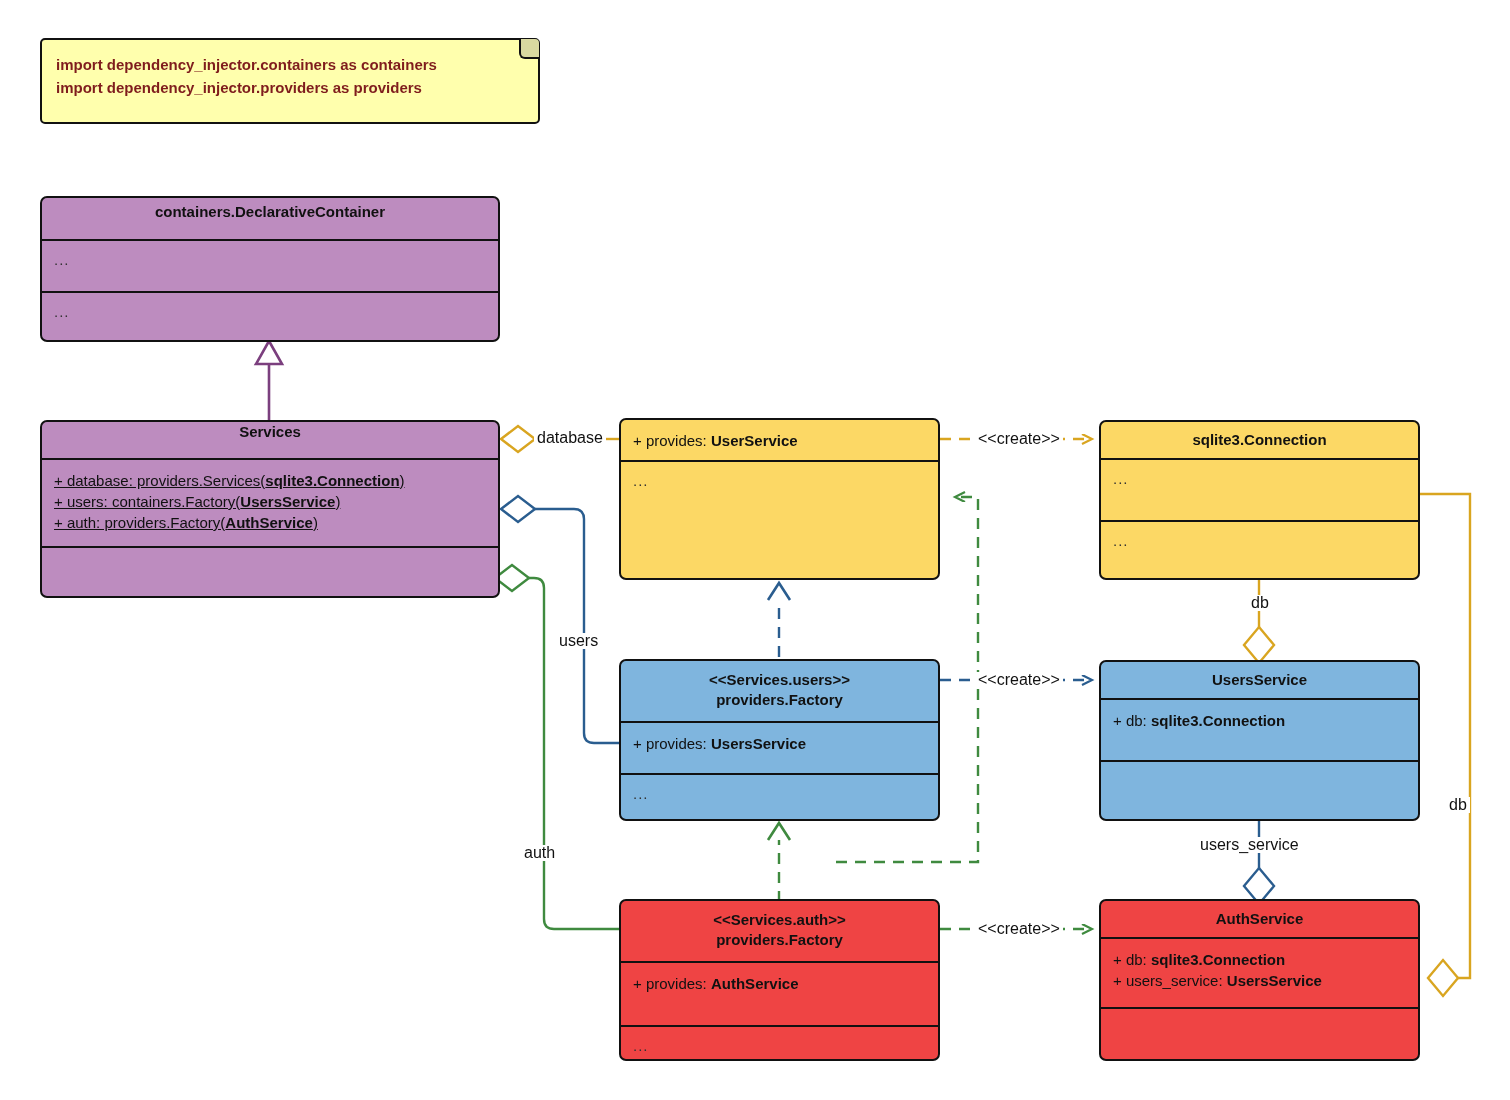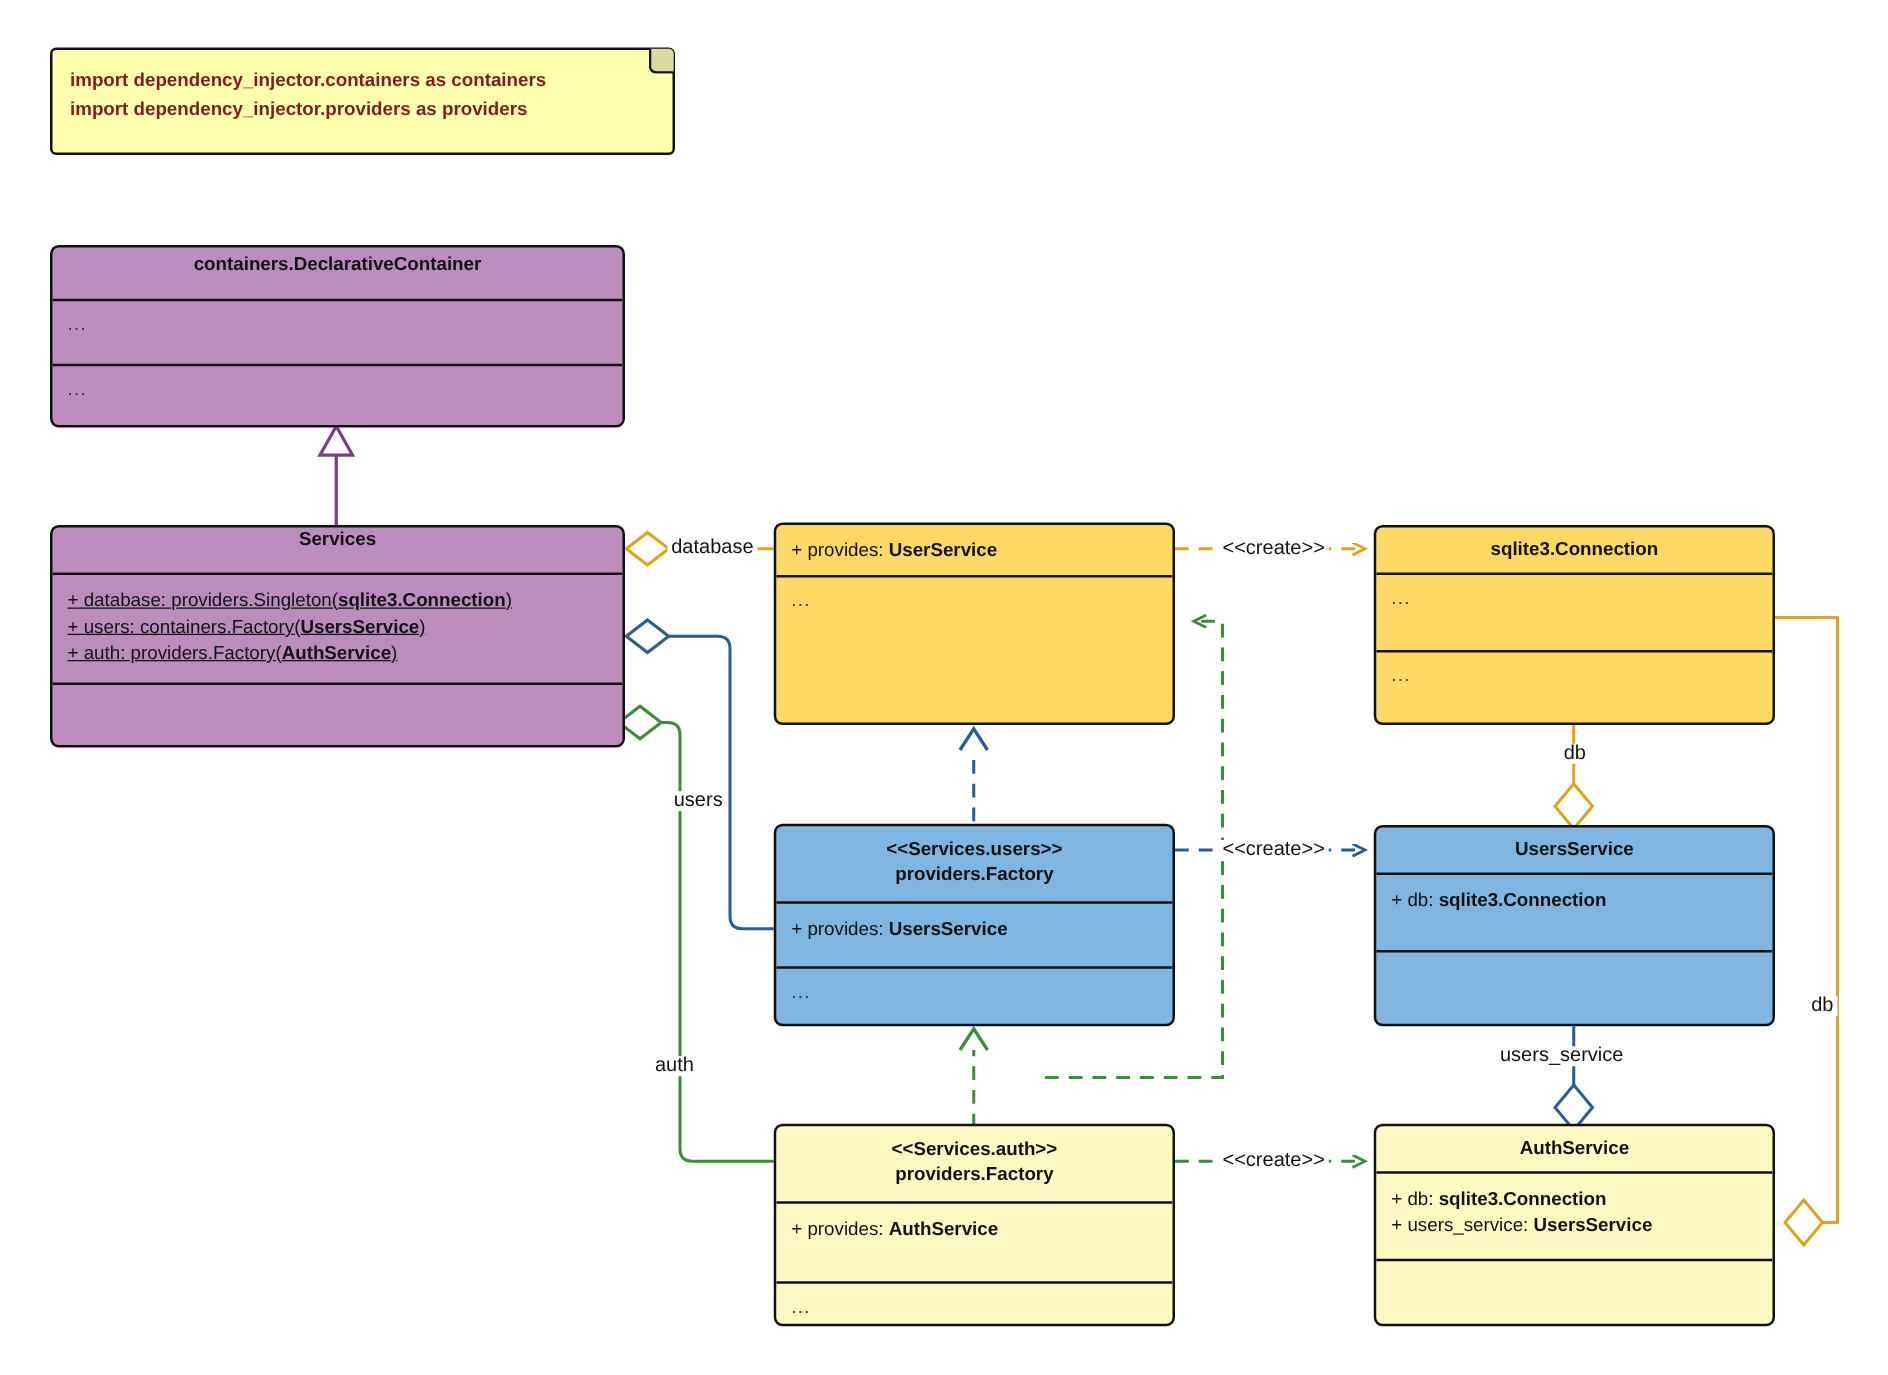--- a/index.html
+++ b/index.html
@@ -18,21 +18,21 @@
   .uml .title{font-weight:bold;font-size:15px;text-align:center;color:#111;
        line-height:1.33;padding:9px 6px;}
   .uml .title .l2{display:block;}
   .uml .body{font-size:15px;color:#111;padding:10px 12px;line-height:1.4;}
   .uml .dots{font-size:15px;color:#333;padding:10px 12px;letter-spacing:1px;}
   .uml b{font-weight:bold;}
 
   .purple{background:#bd8cbf;}
   .yellow{background:#fcd865;}
   .blue{background:#7fb5de;}
-  .green{background:#fef9c3;}
+  .green{background:#ef4444;}
 
   .stat{text-decoration:underline;display:block;white-space:nowrap;}
 
   
   .note{position:absolute;background:#ffffad;border:2.5px solid #111;
         border-radius:5px;box-sizing:border-box;}
   .note .fold{position:absolute;right:-1px;top:-1px;width:18px;height:18px;
         background:#d9d9a0;border-left:2.5px solid #111;border-bottom:2.5px solid #111;
         border-radius:0 4px 0 6px;}
   .note .txt{font-size:15px;font-weight:bold;color:#7f1d1d;line-height:1.5;
@@ -145,21 +145,21 @@
       <div class="dots">...</div>
     </div>
   </div>
 
   <div class="uml purple" style="left:40px;top:420px;width:460px;height:178px;">
     <div class="sec" style="height:36px;">
       <div class="title" style="padding:0 6px;">Services</div>
     </div>
     <div class="sec" style="height:88px;">
       <div class="body" style="padding:10px 12px;">
-        <span class="stat"><span>+ database: providers.Singleton(</span><b>sqlite3.Connection</b><span>)</span></span>
+        <span class="stat"><span>+ database: providers.Services(</span><b>sqlite3.Connection</b><span>)</span></span>
         <span class="stat"><span>+ users: containers.Factory(</span><b>UsersService</b><span>)</span></span>
         <span class="stat"><span>+ auth: providers.Factory(</span><b>AuthService</b><span>)</span></span>
       </div>
     </div>
     <div class="sec" style="height:51px;"></div>
   </div>
 
   <div class="uml yellow" style="left:619px;top:418px;width:321px;height:162px;">
     <div class="sec" style="height:40px;">
       <div class="body"><span>+ provides: </span><b>UserService</b></div>
@@ -229,21 +229,21 @@
       <div class="body">
         <span style="display:block;white-space:nowrap;"><span>+ db: </span><b>sqlite3.Connection</b></span>
         <span style="display:block;white-space:nowrap;"><span>+ users_service: </span><b>UsersService</b></span>
       </div>
     </div>
     <div class="sec" style="height:53px;"></div>
   </div>
 
   <div class="elabel" style="left:534px;top:430px;">database</div>
 
-  <div class="elabel" style="left:536px;top:633px;">users</div>
+  <div class="elabel" style="left:556px;top:633px;">users</div>
 
   <div class="elabel" style="left:521px;top:845px;">auth</div>
 
   <div class="elabel" style="left:975px;top:431px;">&lt;&lt;create&gt;&gt;</div>
 
   <div class="elabel" style="left:975px;top:672px;">&lt;&lt;create&gt;&gt;</div>
 
   <div class="elabel" style="left:975px;top:921px;">&lt;&lt;create&gt;&gt;</div>
 
   <div class="elabel" style="left:1248px;top:595px;">db</div>

